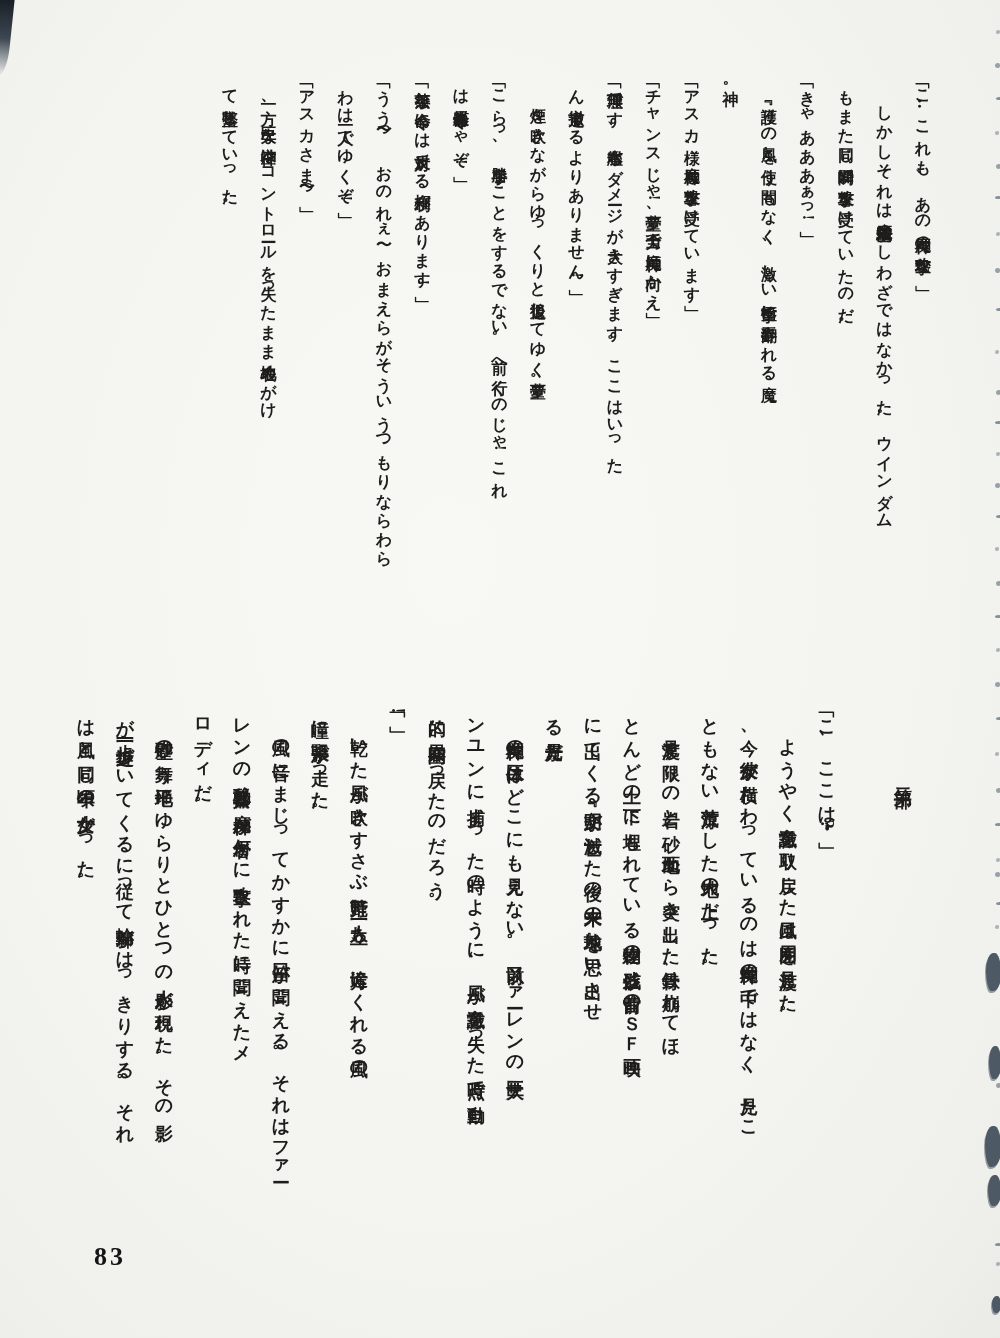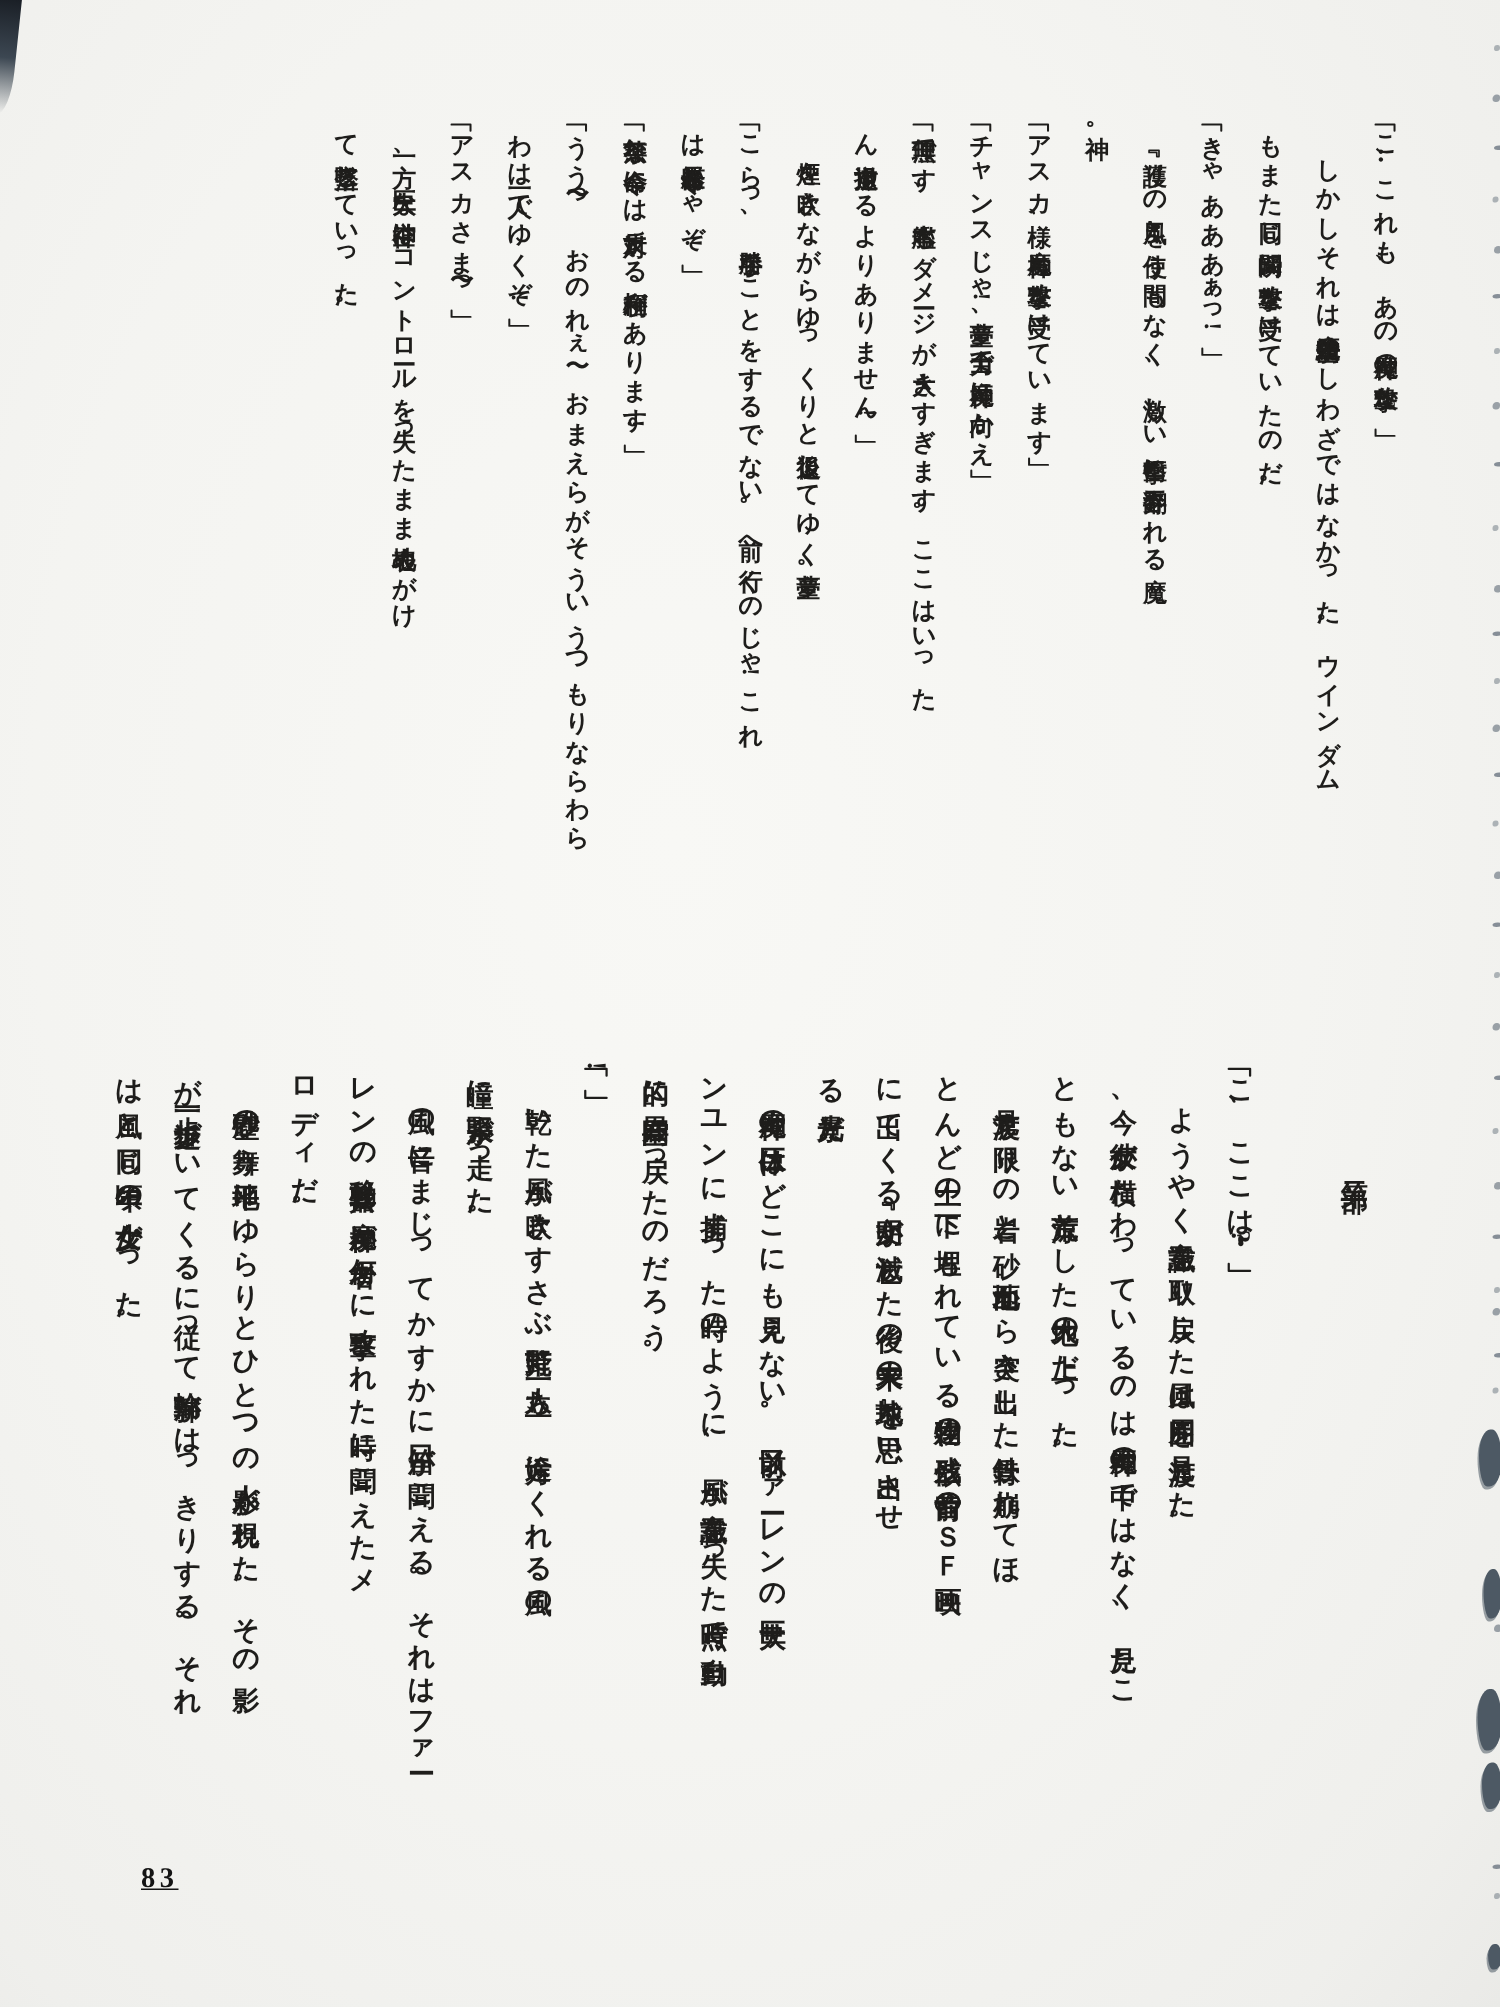--- a/index.html
+++ b/index.html
@@ -30,24 +30,23 @@
     font-size:18px;letter-spacing:1.5px;
   }
   .block2 .tcol{line-height:39px;}
   .block2 .heading{
     line-height:38px;
     padding-top:67px;
     margin-left:38px;
   }
   .page-number{
     position:absolute;left:94px;top:1242px;
-    font-size:19px;font-weight:bold;letter-spacing:3px;
+    font-size:26px;font-weight:bold;letter-spacing:3px;
     color:#141414;
     font-family:"Liberation Serif","DejaVu Serif",serif;
-    text-decoration:underline;
   }
   .corner-mark{
     position:absolute;left:-5px;top:-8px;width:16px;height:84px;
     background:linear-gradient(to bottom,#14181e 0%,#3c4752 55%,rgba(90,100,110,0) 100%);
     border-radius:0 0 70% 60%/0 0 45% 40%;
     transform:rotate(6deg);
   }
   .artifacts{position:absolute;inset:0;pointer-events:none;}
   .speck{
     position:absolute;

